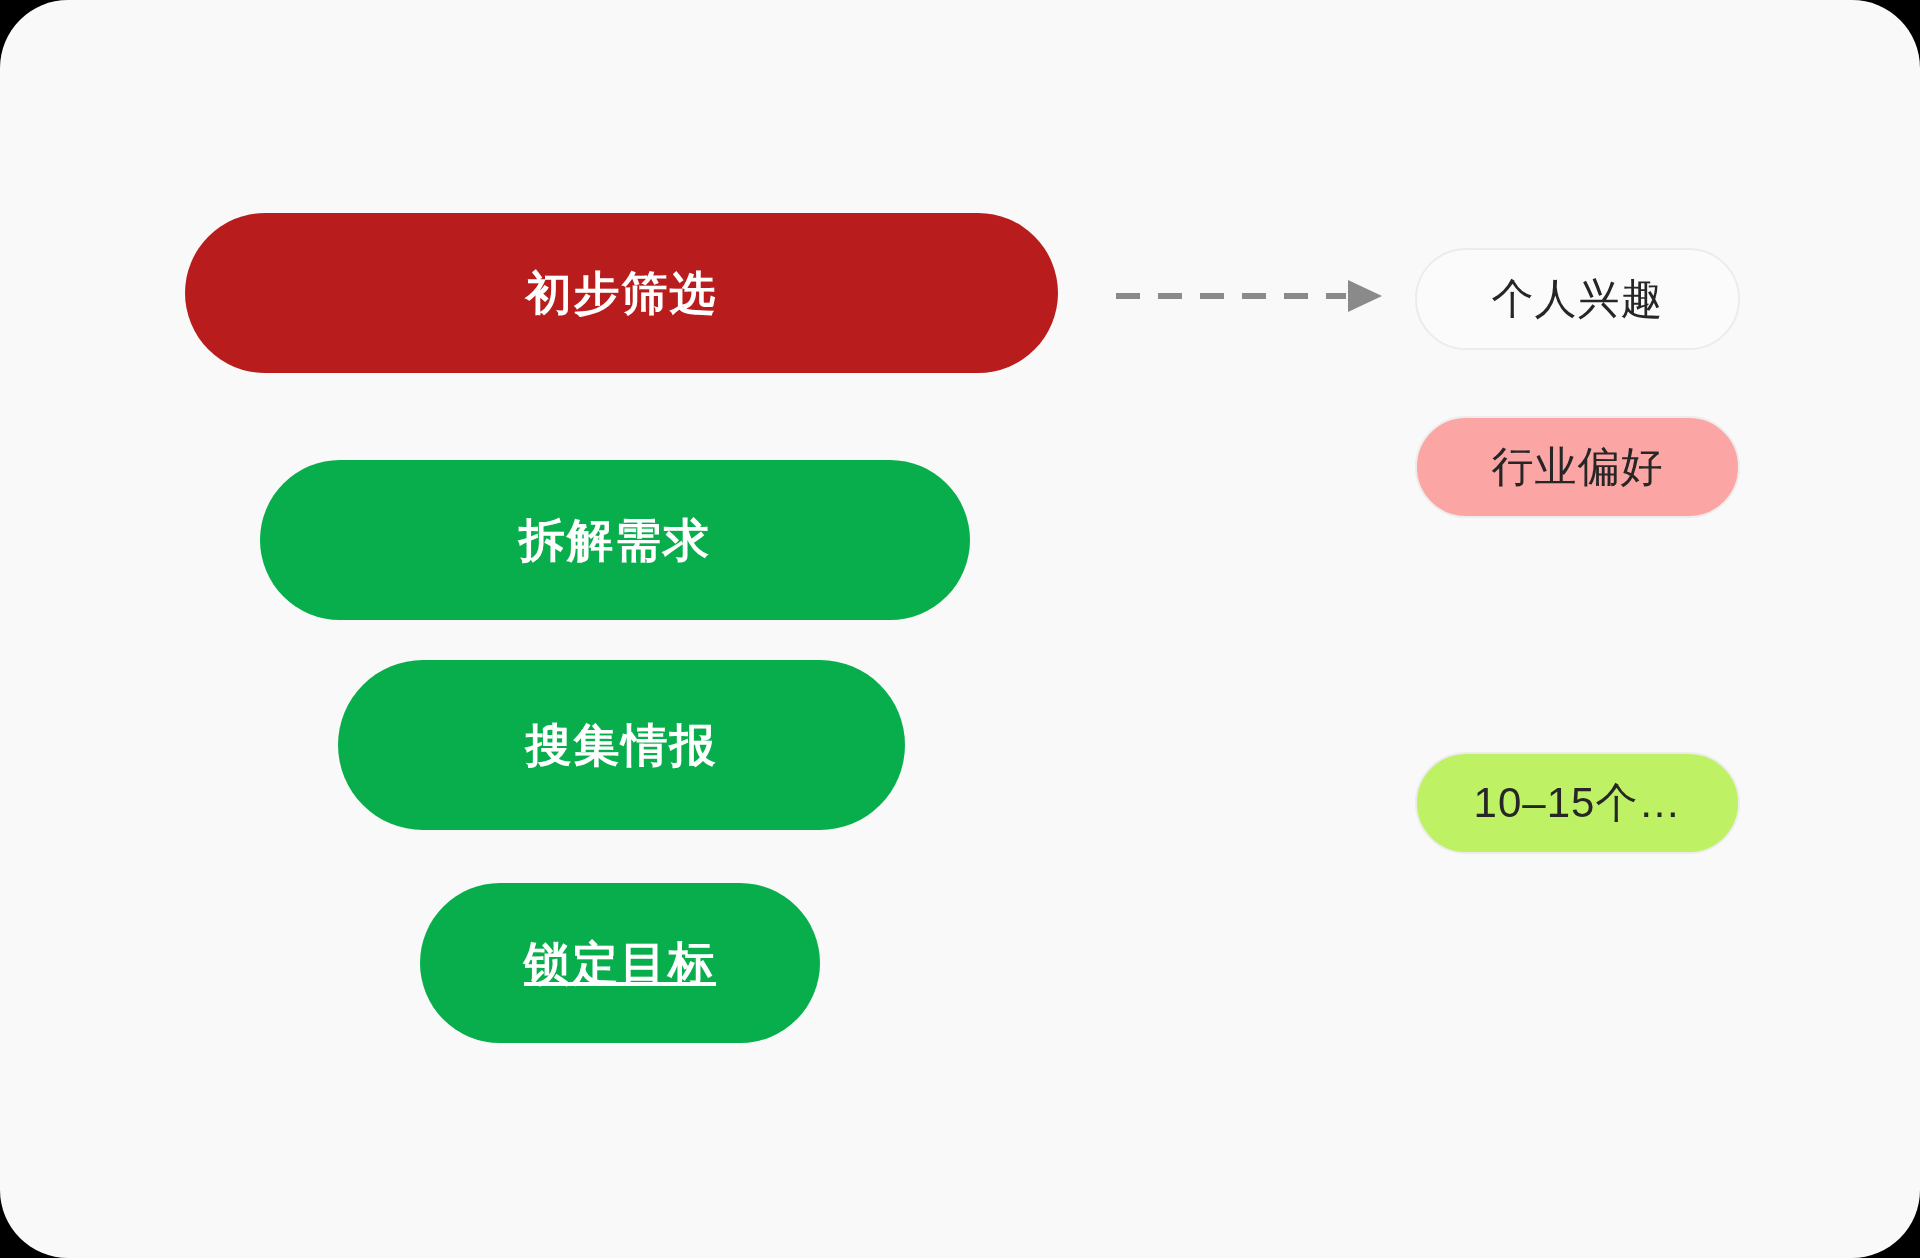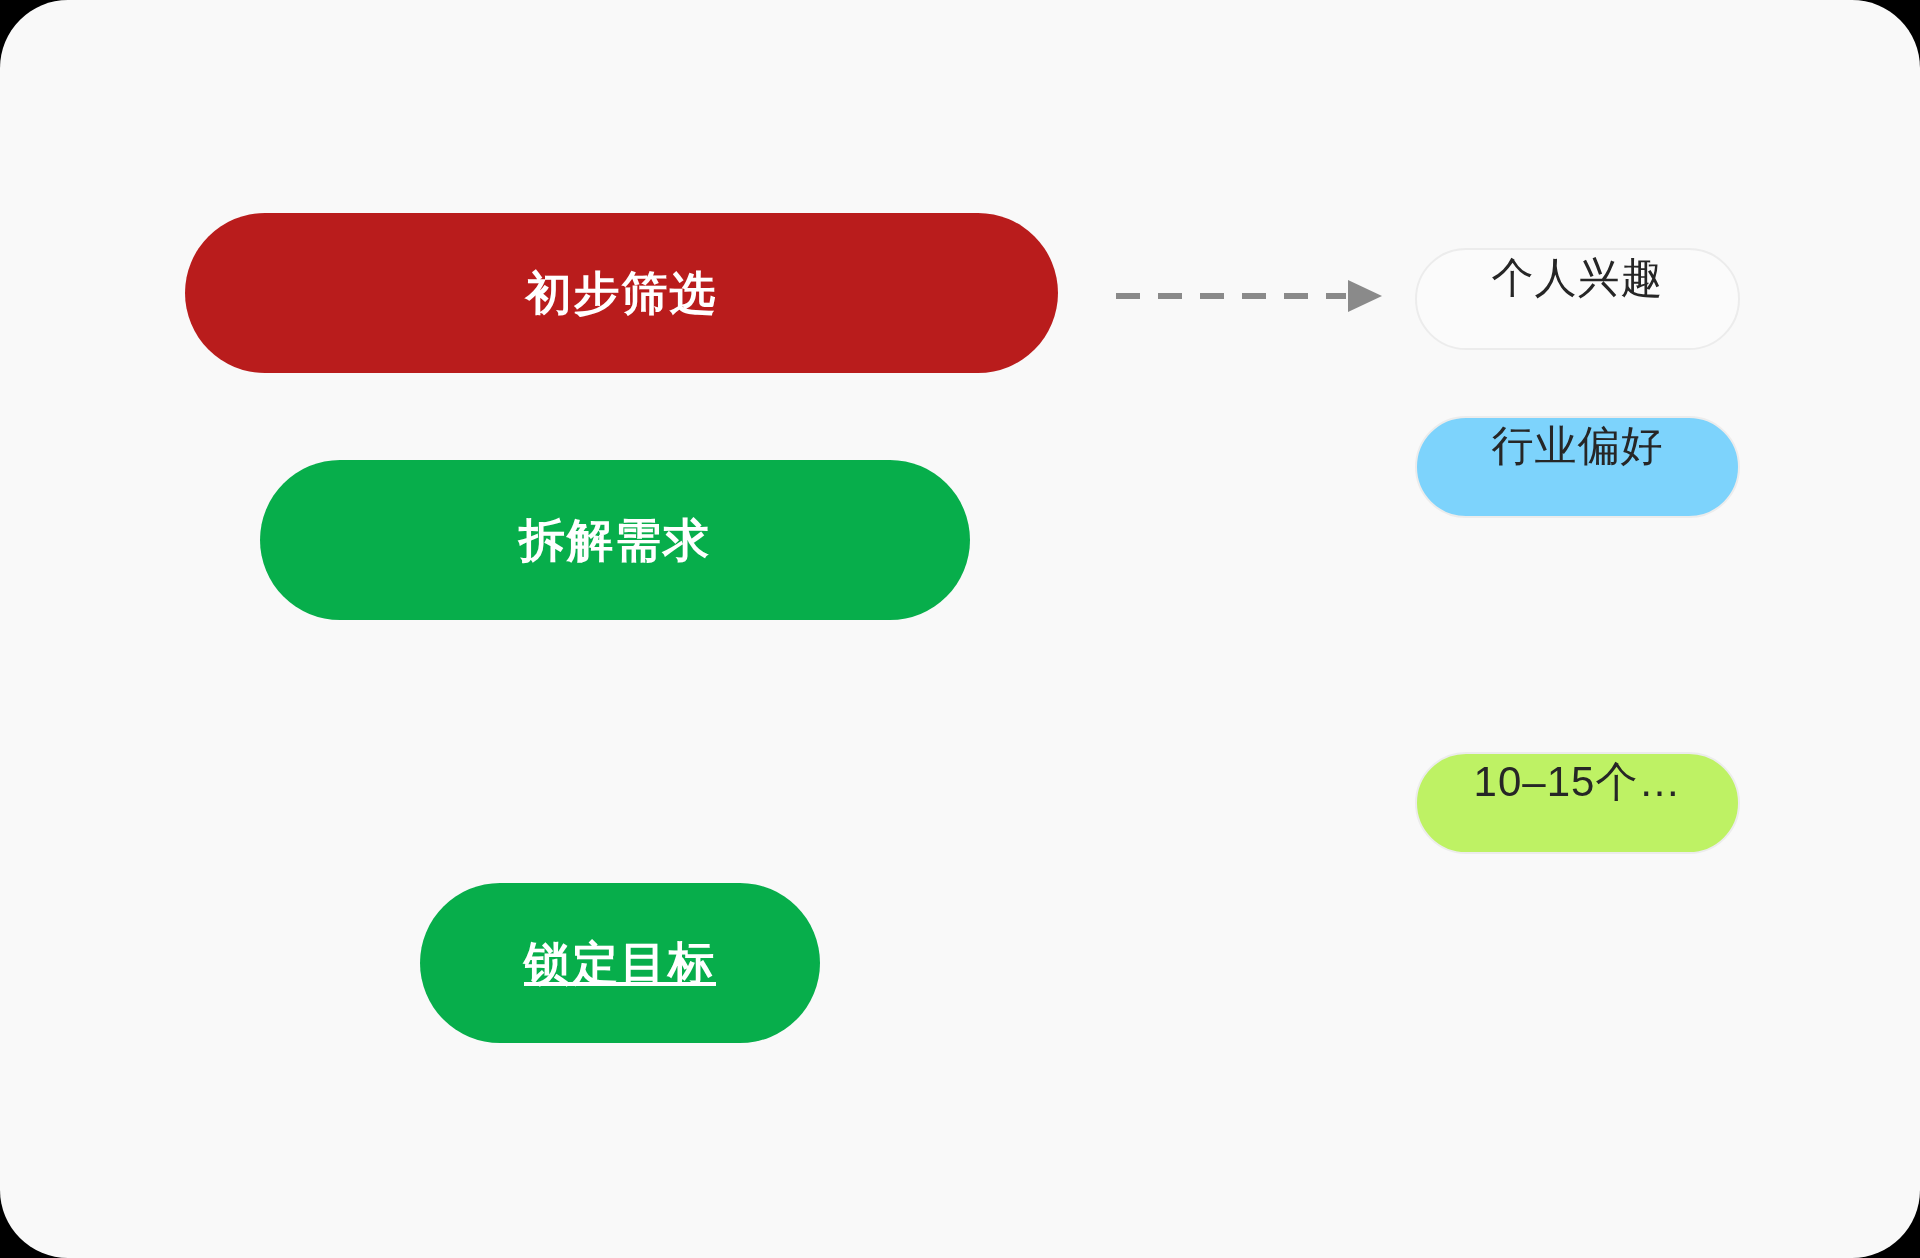--- a/index.html
+++ b/index.html
@@ -102,21 +102,21 @@
     height: 1258px;
   }
 
   .pill {
     position: absolute;
     left: 0;
     width: 325px;
     height: 102px;
     box-sizing: border-box;
     display: flex;
-    align-items: flex-start;
+    align-items: center;
     justify-content: center;
     background: #fbfbfb;
     border: 2px solid #ececec;
     border-radius: 999px;
     color: #262626;
     font-size: 42px;
     font-weight: 400;
     letter-spacing: 1px;
     white-space: nowrap;
     user-select: none;
@@ -135,41 +135,44 @@
   <div id="funnel">
 
     <div class="funnel-bar" id="bar-1" style="background: #b91c1c; width: 873px;">
       <span class="bar-label">初步筛选</span>
     </div>
 
     <div class="funnel-bar" id="bar-2" style="background: rgb(7, 174, 75); width: 710px;">
       <span class="bar-label">拆解需求</span>
     </div>
 
+    <div class="funnel-bar" id="bar-3" style="background: rgb(7, 174, 75); width: 567px;">
+      <span class="bar-label">搜集情报</span>
+    </div>
 
     <div class="funnel-bar" id="bar-4" style="background: rgb(7, 174, 75); width: 400px; text-decoration: underline;">
       <span class="bar-label">锁定目标</span>
     </div>
 
   </div>
 
   <div id="connector">
     <svg width="280" height="48" viewBox="0 0 280 48" xmlns="http://www.w3.org/2000/svg">
       <line x1="6" y1="24" x2="236" y2="24" stroke="#8a8a8a" stroke-width="6" stroke-dasharray="24 18" stroke-linecap="butt"></line>
       <polygon points="238,8 272,24 238,40" fill="#8a8a8a"></polygon>
     </svg>
   </div>
 
   <div id="pills">
 
     <div class="pill" id="pill-0" style="background: rgb(251, 251, 251); border-color: rgb(236, 236, 236); color: rgb(38, 38, 38);">
       <span>个人兴趣</span>
     </div>
 
-    <div class="pill" id="pill-1" style="background: #7dd3fc; border-color: rgb(236, 236, 236); color: rgb(38, 38, 38);">
+    <div class="pill" id="pill-1" style="background: #fca5a5; border-color: rgb(236, 236, 236); color: rgb(38, 38, 38);">
       <span>行业偏好</span>
     </div>
 
 
     <div class="pill" id="pill-3" style="background: #bef264; border-color: rgb(236, 236, 236); color: rgb(38, 38, 38);">
       <span>10–15个…</span>
     </div>
 
   </div>
 

